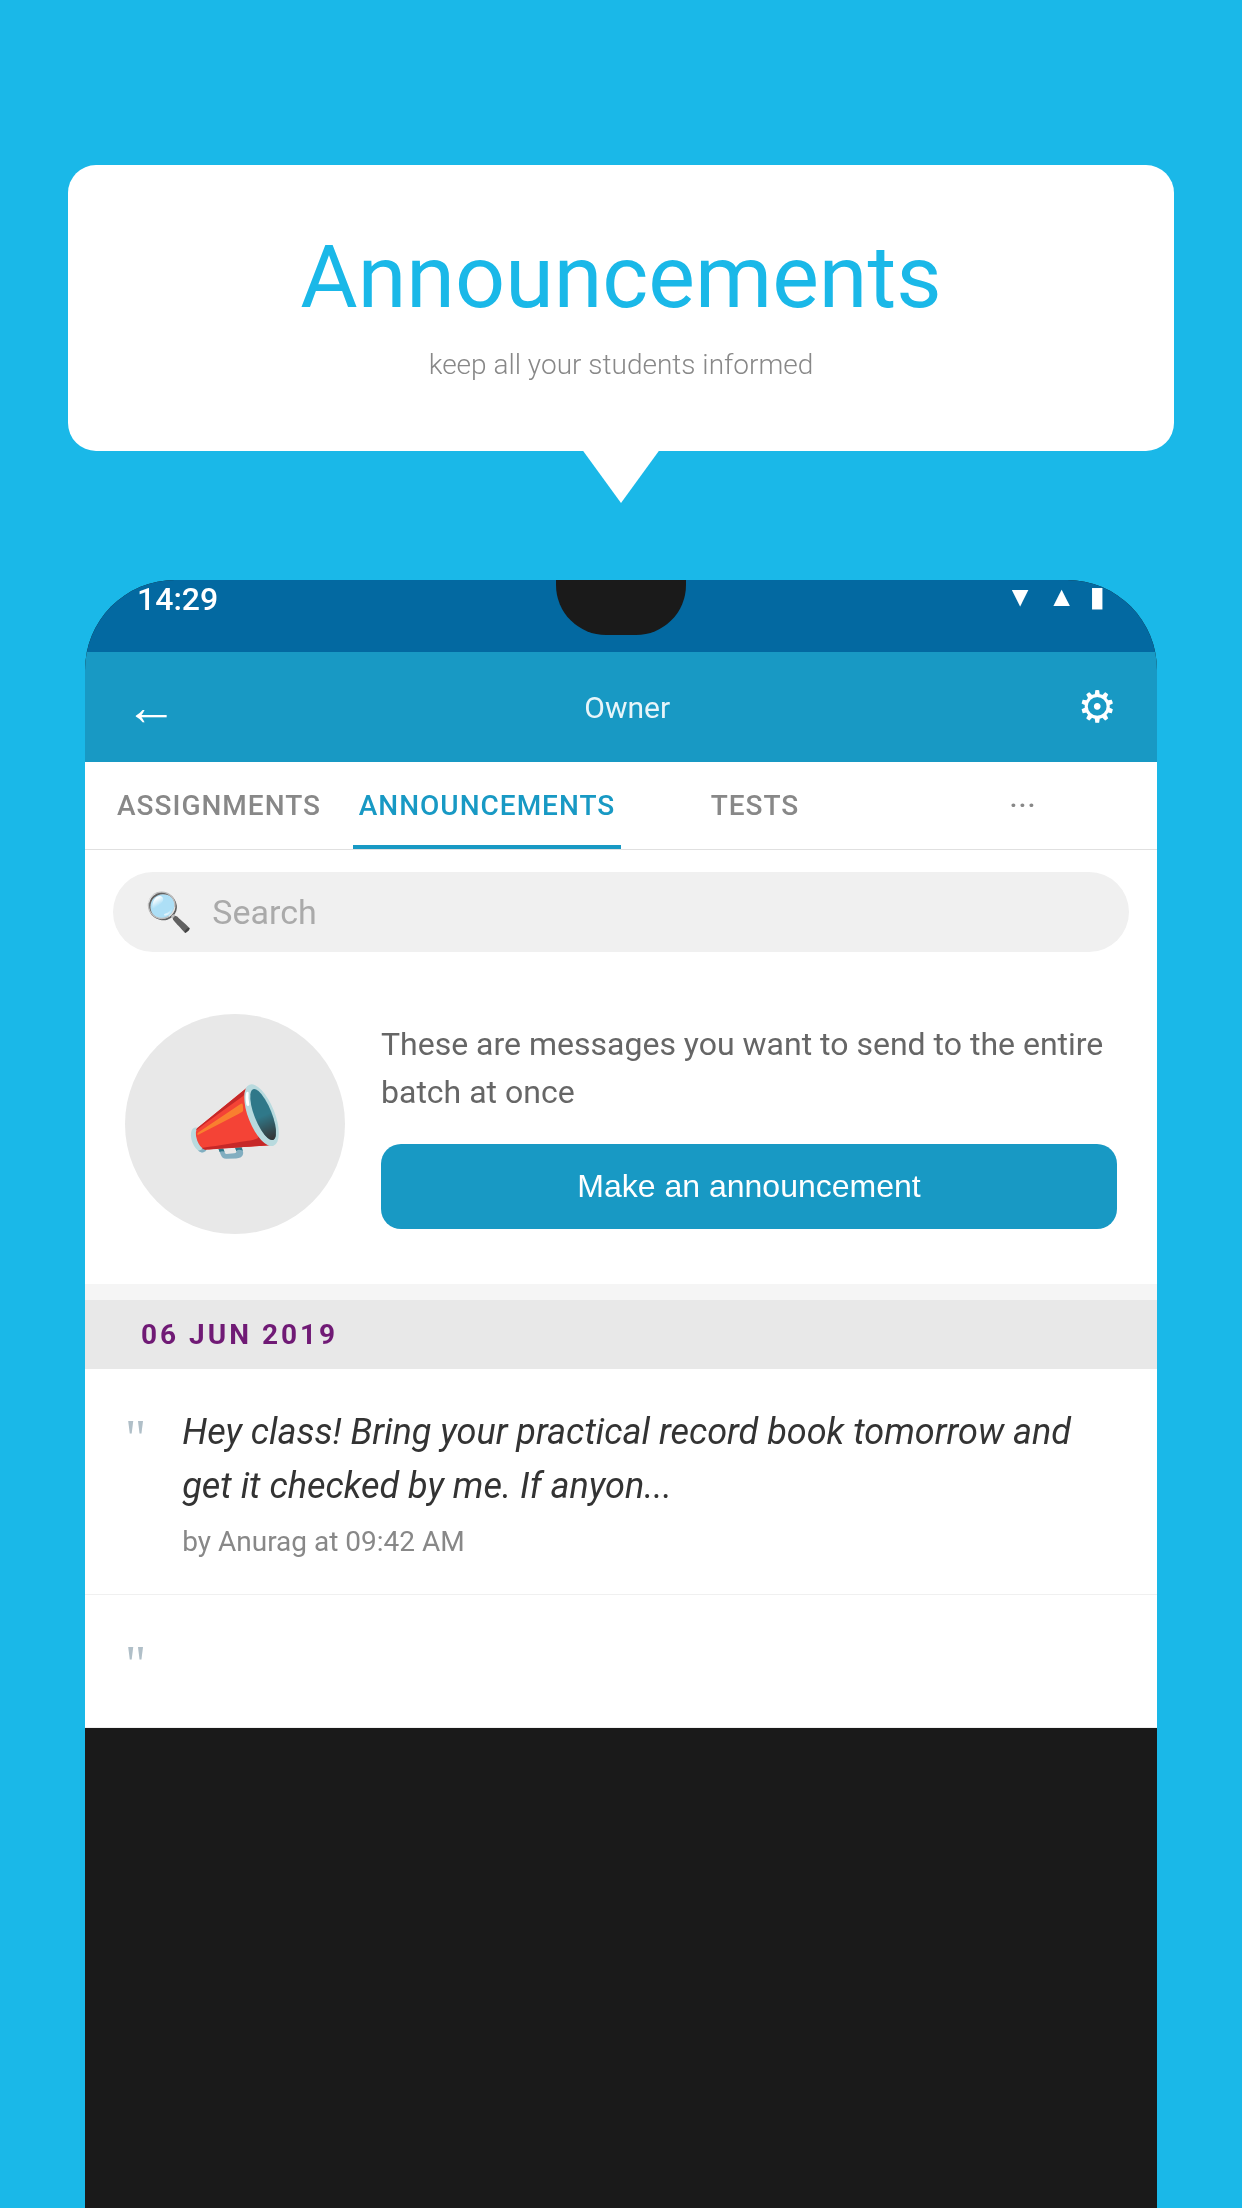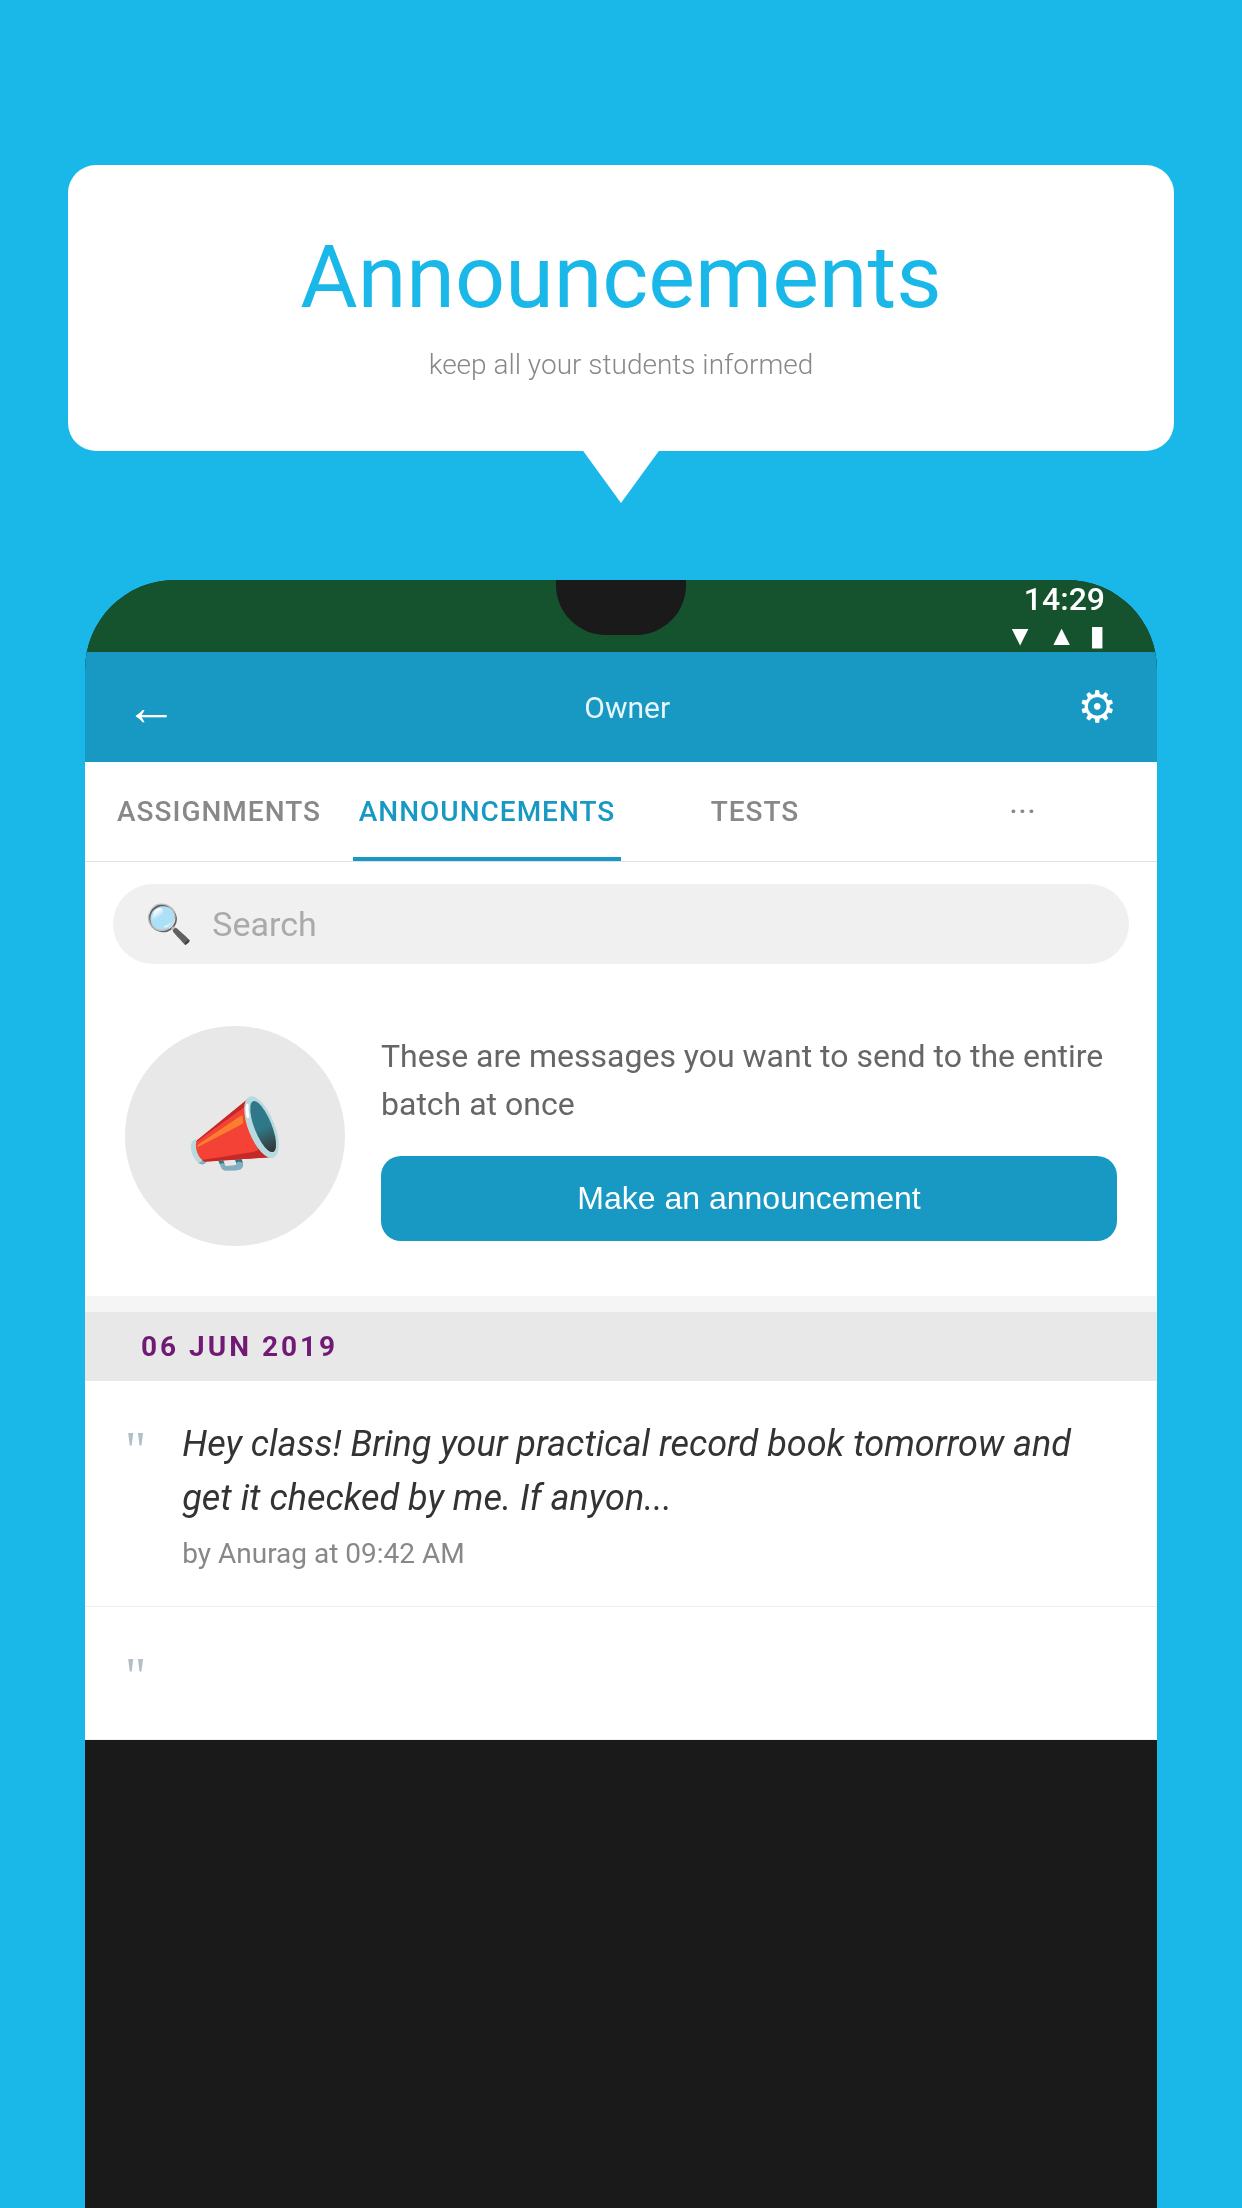--- a/index.html
+++ b/index.html
@@ -69,28 +69,27 @@
       border-radius: 90px 90px 0 0;
       padding: 0;
       position: relative;
       width: 100%;
       height: 100%;
       overflow: hidden;
     }
 
     
     .status-bar {
-      background: #14532d;
+      background: #0369a1;
       height: 72px;
       display: flex;
-      align-items: flex-end;
+      align-items: flex-start;
       justify-content: space-between;
       padding: 0 52px;
       position: relative;
-      flex-direction: column;
     }
 
     .status-time {
       color: white;
       font-size: 32px;
       font-weight: 500;
     }
 
     .status-icons {
       display: flex;
@@ -152,21 +151,21 @@
     .settings-icon {
       color: white;
       font-size: 44px;
       cursor: pointer;
     }
 
     
     .tab-bar {
       background: white;
       display: flex;
-      height: 100px;
+      height: 88px;
       align-items: stretch;
       border-bottom: 1px solid #e0e0e0;
     }
 
     .tab-item {
       flex: 1;
       display: flex;
       align-items: center;
       justify-content: center;
       font-size: 28px;

